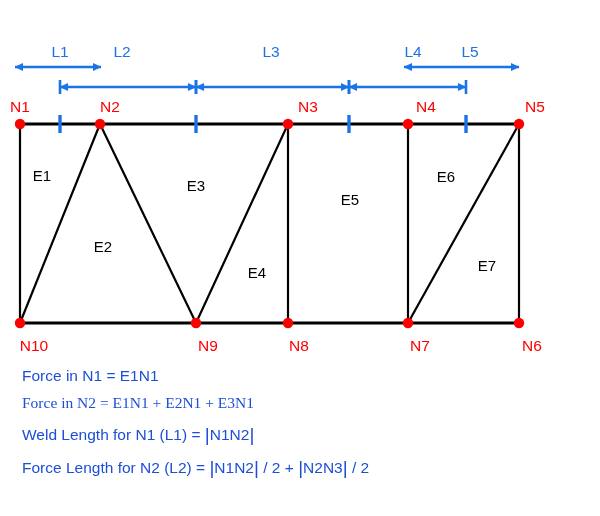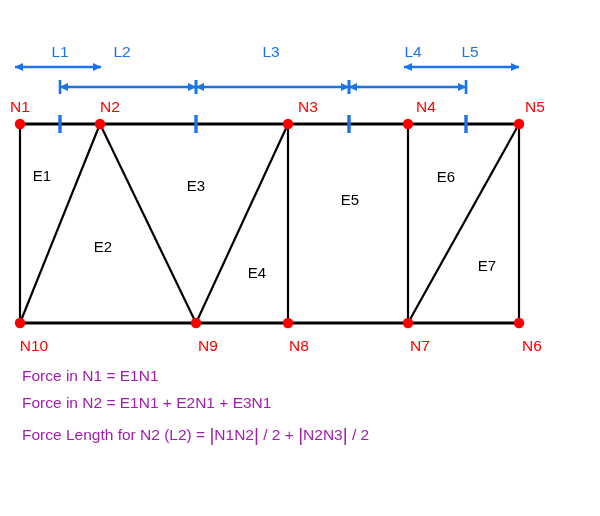--- a/index.html
+++ b/index.html
@@ -27,26 +27,26 @@
   }
   .formula-block {
     position: absolute;
     left: 22px;
     top: 368px;
     width: 540px;
   }
   .formula-line {
     font-family: "Liberation Sans", sans-serif;
     font-size: 15.5px;
-    color: #a21caf;
+    color: #1d4ed8;
     line-height: 1.0;
     white-space: pre;
   }
   .fl-1 { margin-bottom: 11px; }
-  .fl-2 { margin-bottom: 17px; }
+  .fl-2 { margin-bottom: 17px; font-family: Liberation Serif, serif; }
   .fl-3 { margin-bottom: 17px; }
   .bar {
     display: inline-block;
     font-size: 19px;
     line-height: 0;
     vertical-align: -1px;
     font-family: "Liberation Sans", sans-serif;
   }
 </style>
 </head>
@@ -133,16 +133,17 @@
         <text x="122" y="57" fill="#1a73e8" font-family="&quot;Liberation Sans&quot;, sans-serif" font-size="15.5" text-anchor="middle">L2</text>
         <text x="271" y="57" fill="#1a73e8" font-family="&quot;Liberation Sans&quot;, sans-serif" font-size="15.5" text-anchor="middle">L3</text>
         <text x="413" y="57" fill="#1a73e8" font-family="&quot;Liberation Sans&quot;, sans-serif" font-size="15.5" text-anchor="middle">L4</text>
         <text x="470" y="57" fill="#1a73e8" font-family="&quot;Liberation Sans&quot;, sans-serif" font-size="15.5" text-anchor="middle">L5</text>
       </g>
   </svg>
 
   <div class="formula-block">
     <div class="formula-line fl-1">Force in N1 = E1N1</div>
     <div class="formula-line fl-2">Force in N2 = E1N1 + E2N1 + E3N1</div>
+    <div class="formula-line fl-3"><span>Weld Length for N1 (L1) = </span><span class="bar">|</span><span>N1N2</span><span class="bar">|</span></div>
     <div class="formula-line fl-4"><span>Force Length for N2 (L2) = </span><span class="bar">|</span><span>N1N2</span><span class="bar">|</span><span> / 2 + </span><span class="bar">|</span><span>N2N3</span><span class="bar">|</span><span> / 2</span></div>
   </div>
 
 </div>
 
 </body></html>

